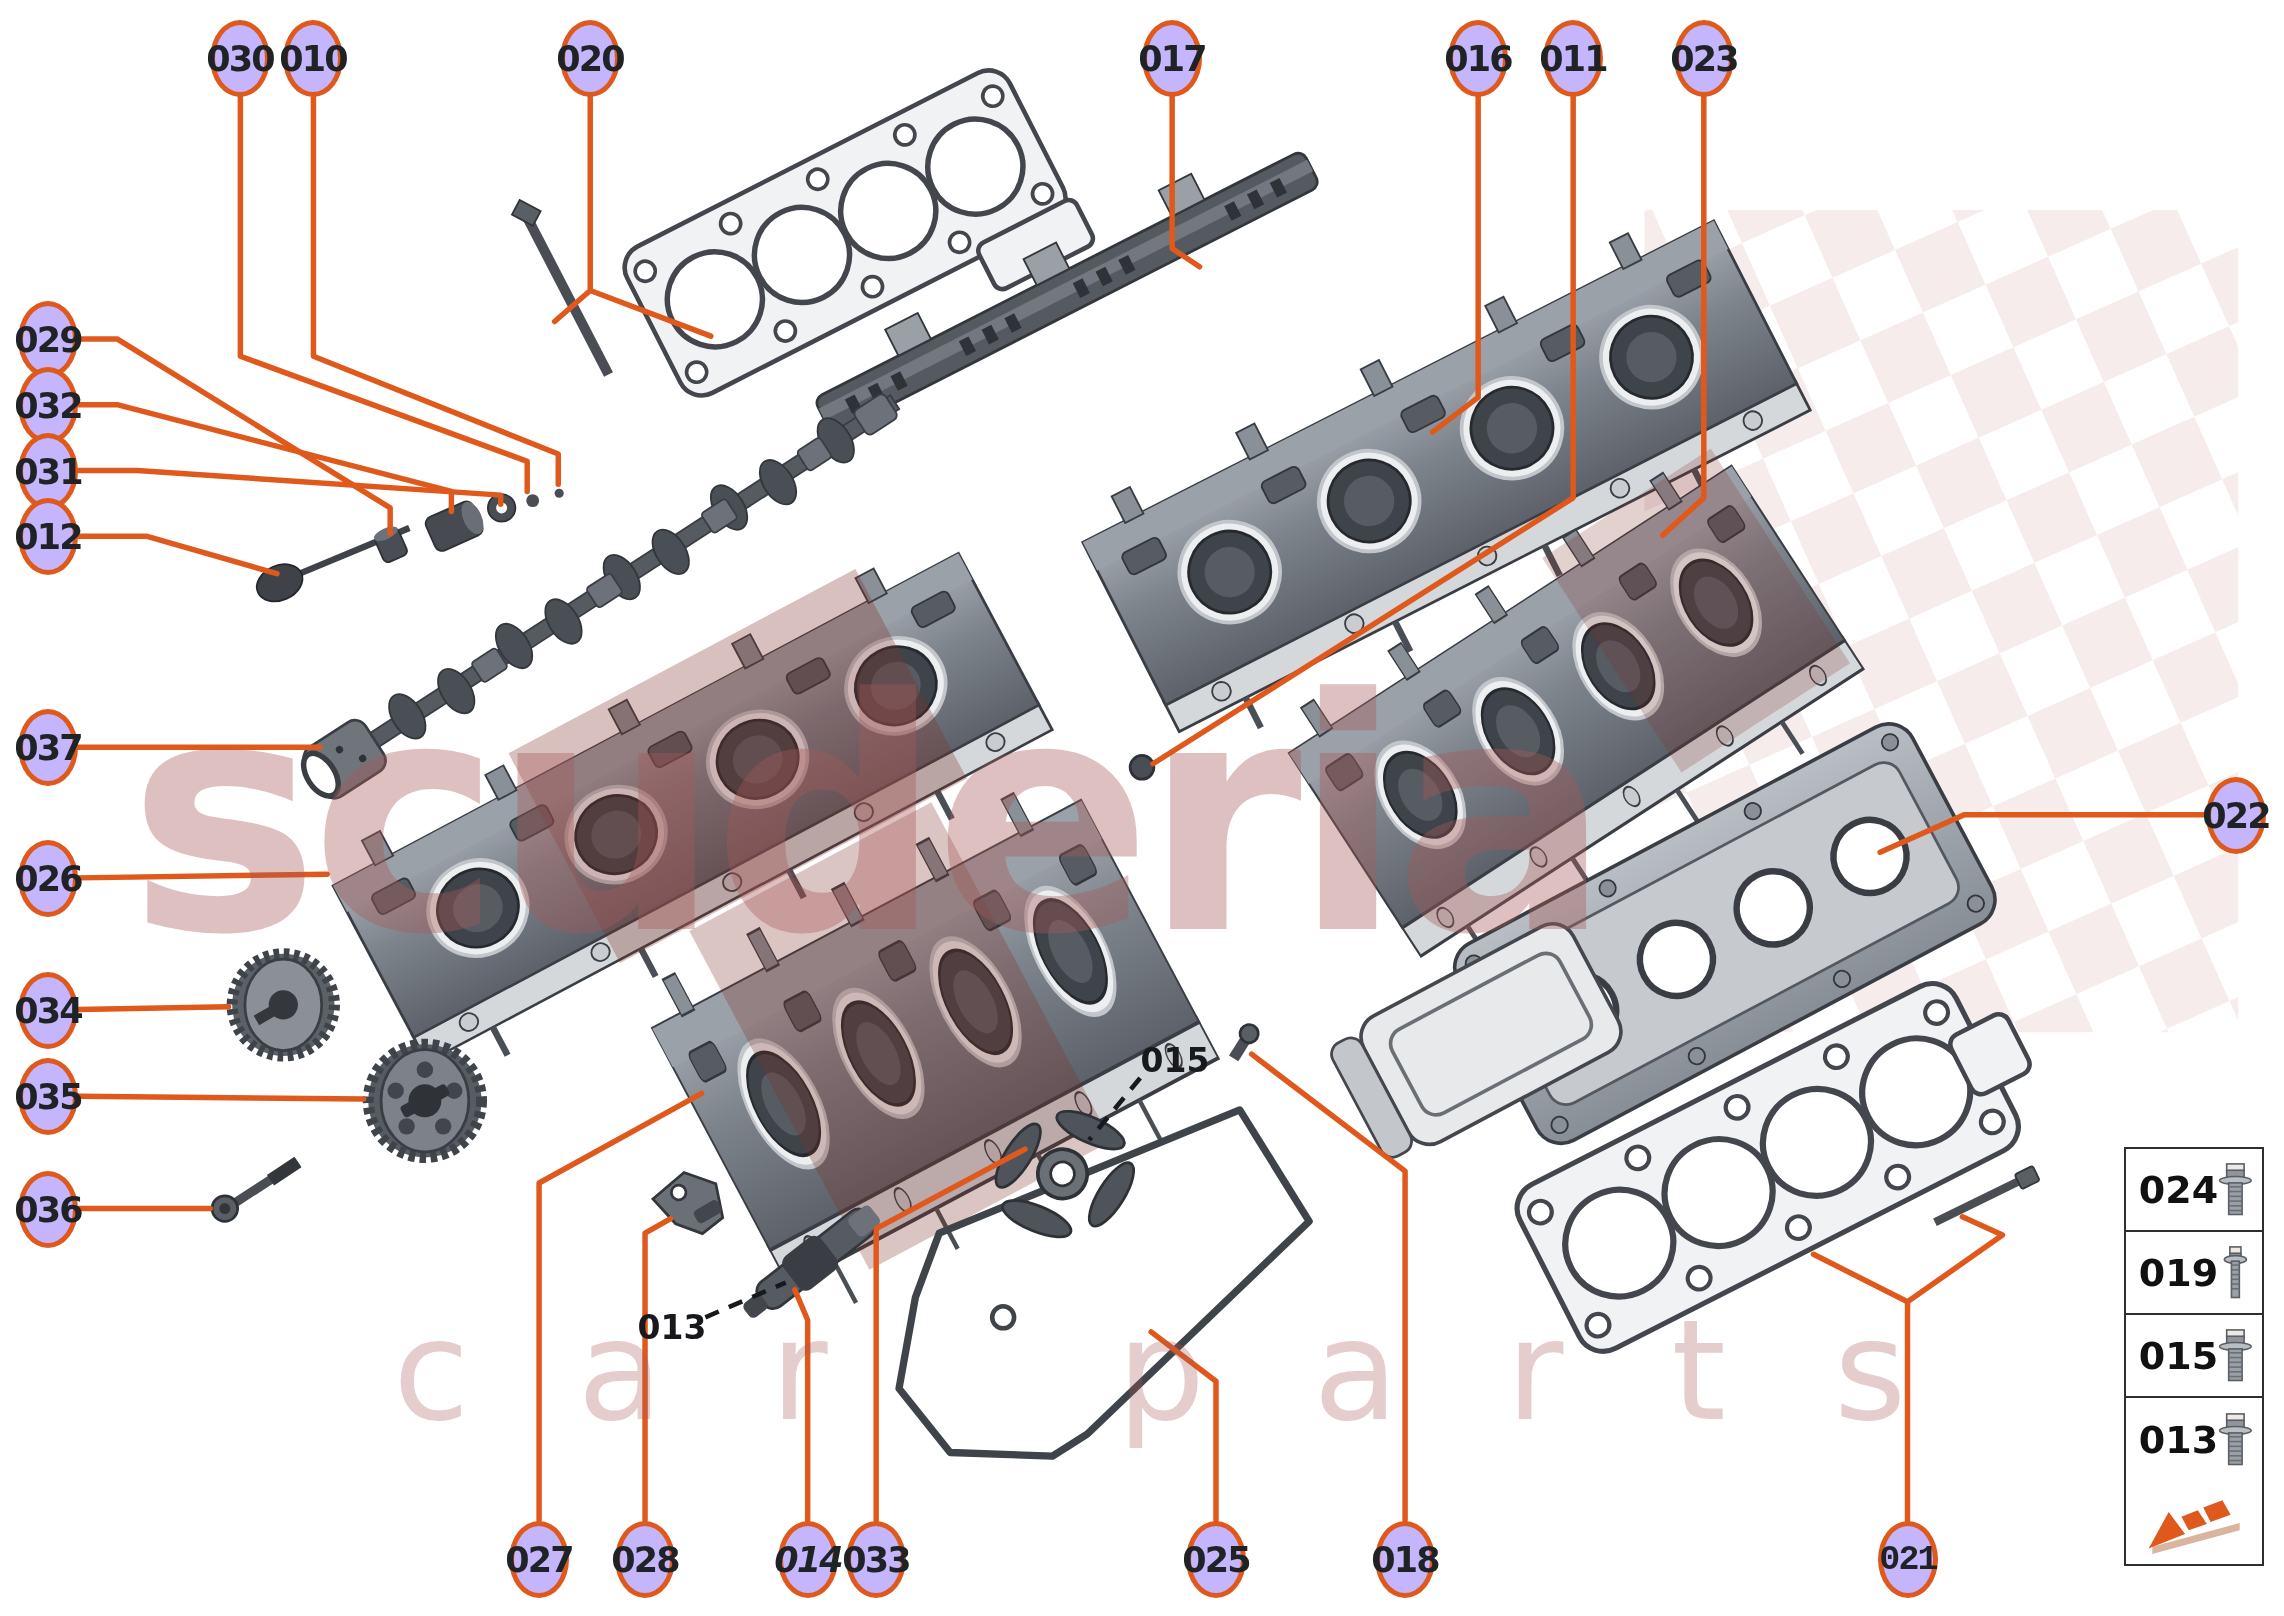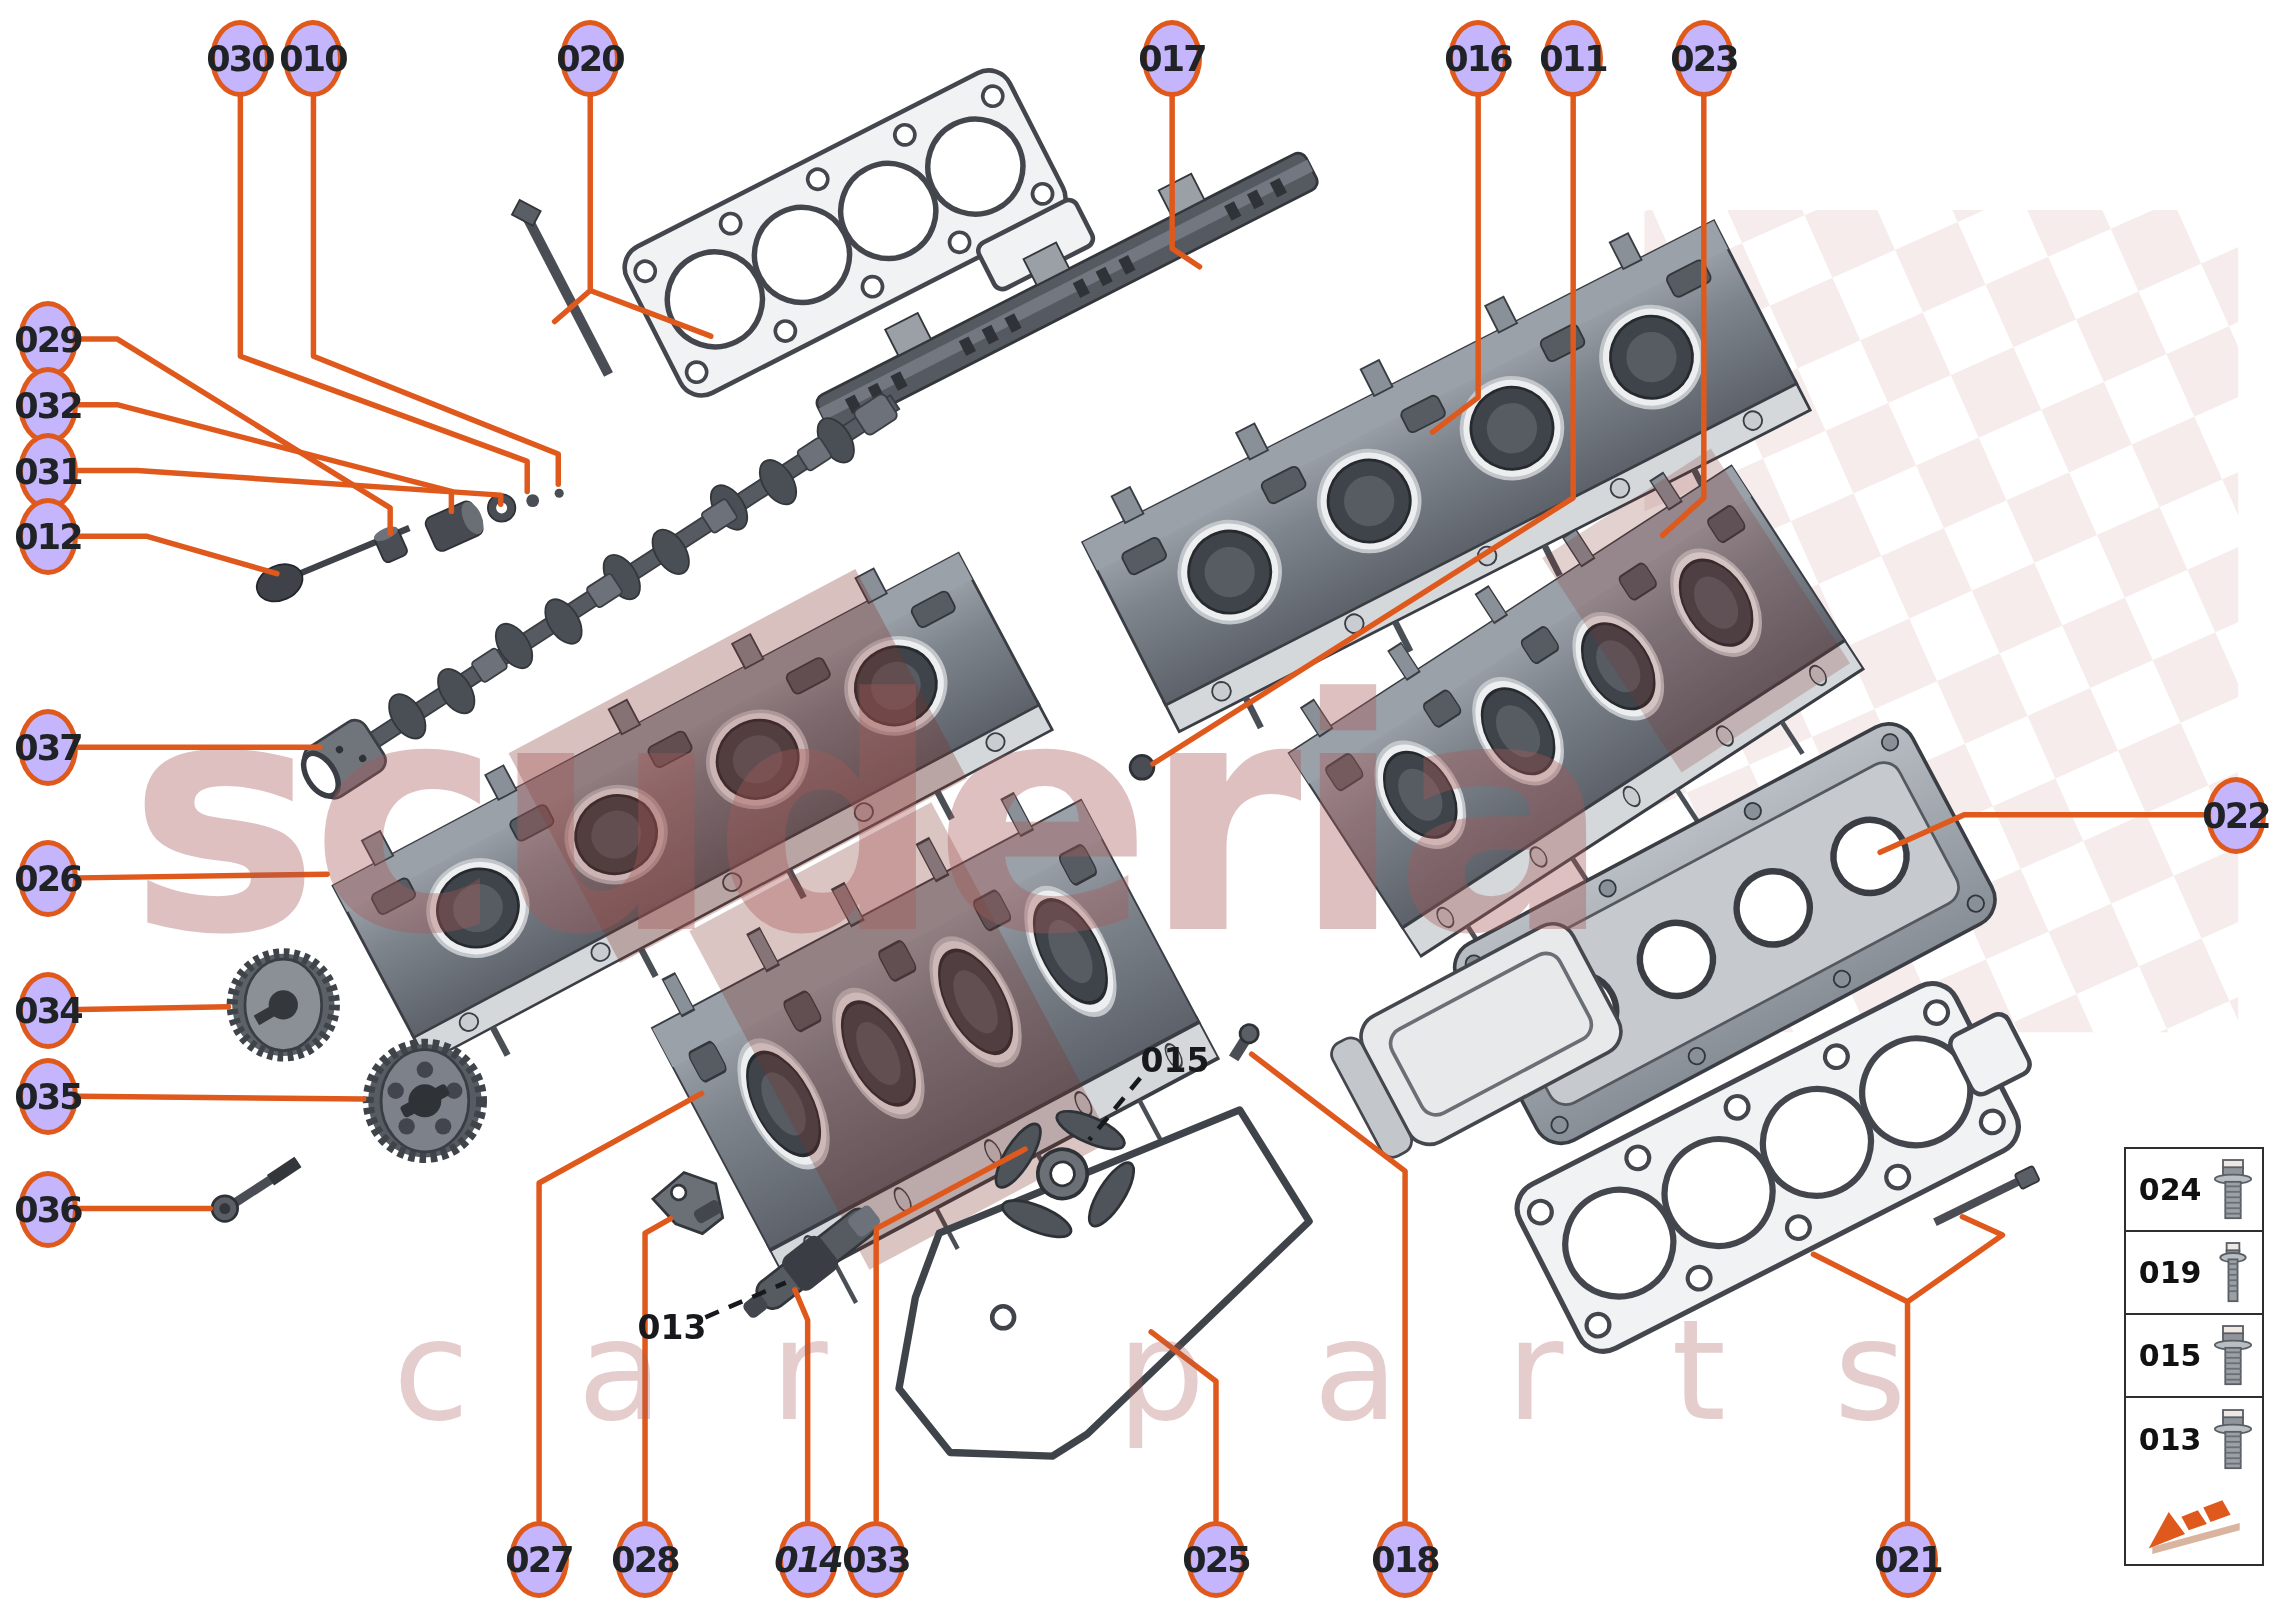--- a/index.html
+++ b/index.html
@@ -21,21 +21,21 @@
            z-index:6;box-sizing:border-box;letter-spacing:-1.8px;cursor:pointer;}
   .inline-label{position:absolute;font-size:33px;font-weight:700;color:#17191c;z-index:5;
            transform:translate(-50%,-50%);letter-spacing:0px;}
 
   
   .legend{position:absolute;left:2124px;top:1147px;width:140px;z-index:6;
           border:2.7px solid #2e2e2e;background:#ffffff;box-sizing:border-box;}
   .legend-row{height:83px;border-bottom:2.7px solid #2e2e2e;display:flex;align-items:center;
           box-sizing:border-box;padding:0 9.1px 0 12.8px;justify-content:space-between;}
   .legend-row:last-child{border-bottom:none;}
-  .legend-row .lbl{font-size:30px;font-weight:700;color:#111;}
+  .legend-row .lbl{font-size:38px;font-weight:700;color:#111;}
   .legend-row svg{display:block;}
 </style>
 </head>
 <body>
 
 <div class="stage">
 
   <svg class="diagram" width="2284" height="1616" viewBox="0 0 2500 1769">
     <defs>
       <linearGradient id="gBody" x1="0" y1="0" x2="0" y2="1">
@@ -387,21 +387,21 @@
       <div class="callout" style="left: 48px; top: 1010px;">034</div>
       <div class="callout" style="left: 48px; top: 1096px;">035</div>
       <div class="callout" style="left: 48px; top: 1209px;">036</div>
       <div class="callout" style="left: 2236px; top: 815px;">022</div>
       <div class="callout" style="left: 539px; top: 1559px;">027</div>
       <div class="callout" style="left: 645px; top: 1559px;">028</div>
       <div class="callout" style="left: 808px; top: 1559px; font-style: italic;">014</div>
       <div class="callout" style="left: 876px; top: 1559px;">033</div>
       <div class="callout" style="left: 1216px; top: 1559px;">025</div>
       <div class="callout" style="left: 1405px; top: 1559px;">018</div>
-      <div class="callout" style="left: 1908px; top: 1559px;">021</div>
+      <div class="callout" style="left: 1908px; top: 1559px; font-family: Liberation Mono, monospace;">021</div>
     </div>
 
   <div id="inline-layer">
       <div class="inline-label" style="left: 672px; top: 1327px;">013</div>
       <div class="inline-label" style="left: 1175px; top: 1060px;">015</div>
     </div>
 
   <div class="legend">
     <div id="legend-rows">
         <div class="legend-row">

